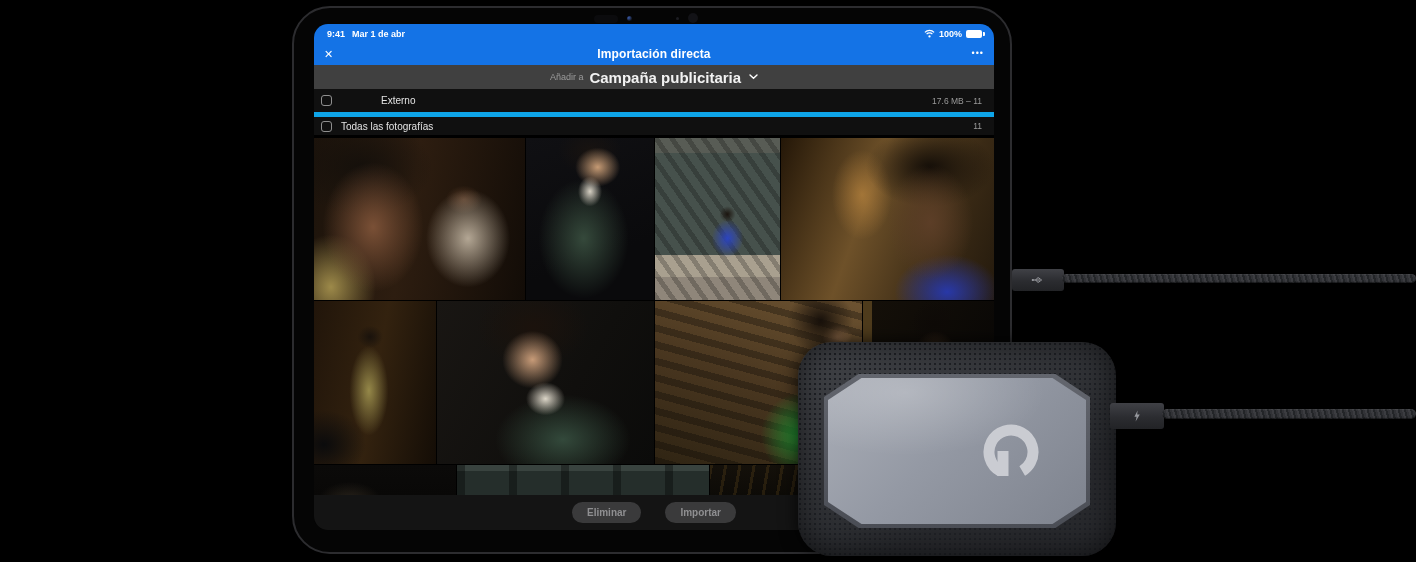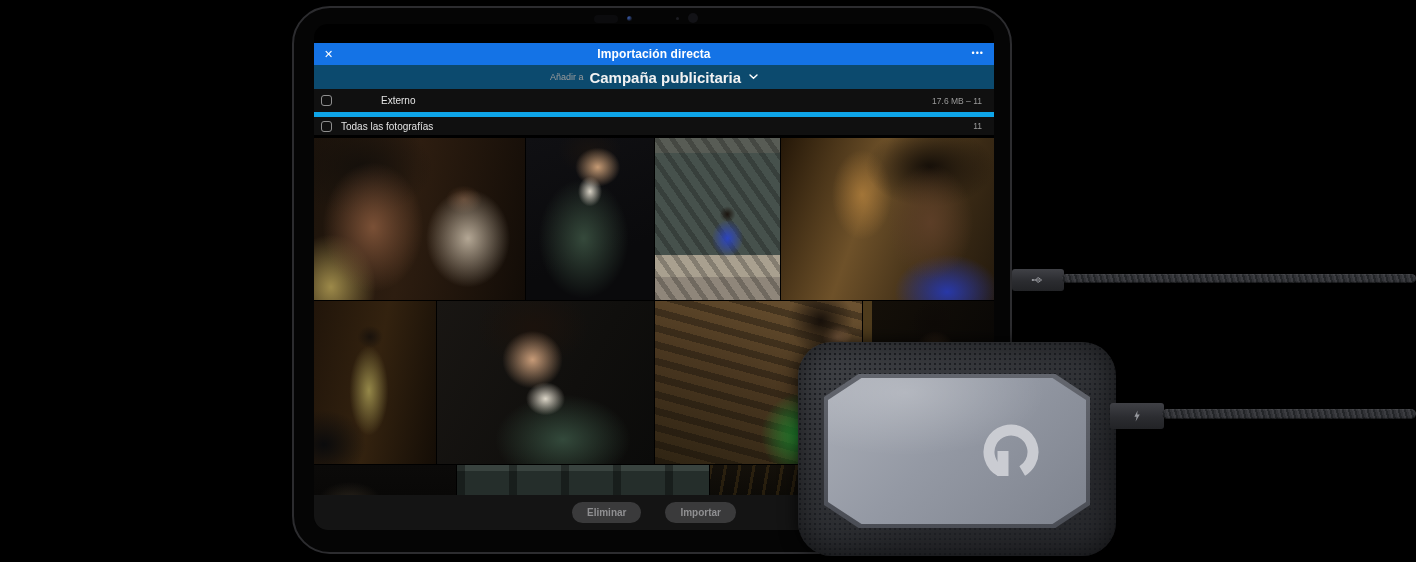--- a/index.html
+++ b/index.html
@@ -30,21 +30,21 @@
     background:#fff; border-radius:0 1px 1px 0; }
 
   .appheader { position:absolute; left:0; top:19px; width:680px; height:22px; background:#1473E6;
     display:flex; align-items:center; color:#fff; }
   .close-x { position:absolute; left:10px; top:0; height:22px; display:flex; align-items:center;
     font-size:11px; cursor:default; }
   .app-title { width:100%; text-align:center; font-size:12px; font-weight:bold; letter-spacing:.1px; }
   .more-dots { position:absolute; right:10px; top:0; height:20px; display:flex; align-items:center;
     font-size:9px; letter-spacing:1px; }
 
-  .addbar { position:absolute; left:0; top:41px; width:680px; height:24px; background:#0c4a6e;
+  .addbar { position:absolute; left:0; top:41px; width:680px; height:24px; background:#404040;
     display:flex; align-items:center; justify-content:center; gap:6px; }
   .addbar .addlabel { color:#9b9b9b; font-size:9px; }
   .addbar .addvalue { color:#f2f2f2; font-size:15px; font-weight:bold; }
   .chevron { display:flex; align-items:center; margin-left:2px; }
 
   .selrow { position:absolute; left:0; width:680px; height:23px; background:#101010;
     display:flex; align-items:center; padding:0 12px 0 7px; }
   .selrow.r0 { top:65px;gap:40px; }
   .selrow.r1 { top:88px; border-top:5px solid #0ea5e9; }
   .cbox { width:11px; height:11px; border:1.5px solid #8f8f8f; border-radius:3px; margin-right:9px; background:transparent; }
@@ -163,20 +163,34 @@
   </div>
 
   <div class="tablet">
     <div class="cam-pill"></div>
     <div class="cam-dot-blue"></div>
     <div class="cam-dot-dim"></div>
     <div class="cam-ring"></div>
 
     <div class="screen">
 
+      <div class="statusbar">
+        <div class="status-left">
+          <span>9:41</span><span>Mar 1 de abr</span>
+        </div>
+        <div class="status-right">
+          <svg width="11" height="9" viewBox="0 0 11 9">
+            <path d="M0.9 3.3 A6.4 6.4 0 0 1 10.1 3.3" stroke="#fff" stroke-width="1.2" fill="none"></path>
+            <path d="M2.6 5.2 A4 4 0 0 1 8.4 5.2" stroke="#fff" stroke-width="1.2" fill="none"></path>
+            <circle cx="5.5" cy="7.4" r="1.15" fill="#fff"></circle>
+          </svg>
+          <span>100%</span>
+          <div class="battery"></div>
+        </div>
+      </div>
 
       <div class="appheader">
         <div class="close-x">✕</div>
         <div class="app-title">Importación directa</div>
         <div class="more-dots">•••</div>
       </div>
 
       <div class="addbar">
         <span class="addlabel">Añadir a</span>
         <span class="addvalue">Campaña publicitaria</span>

